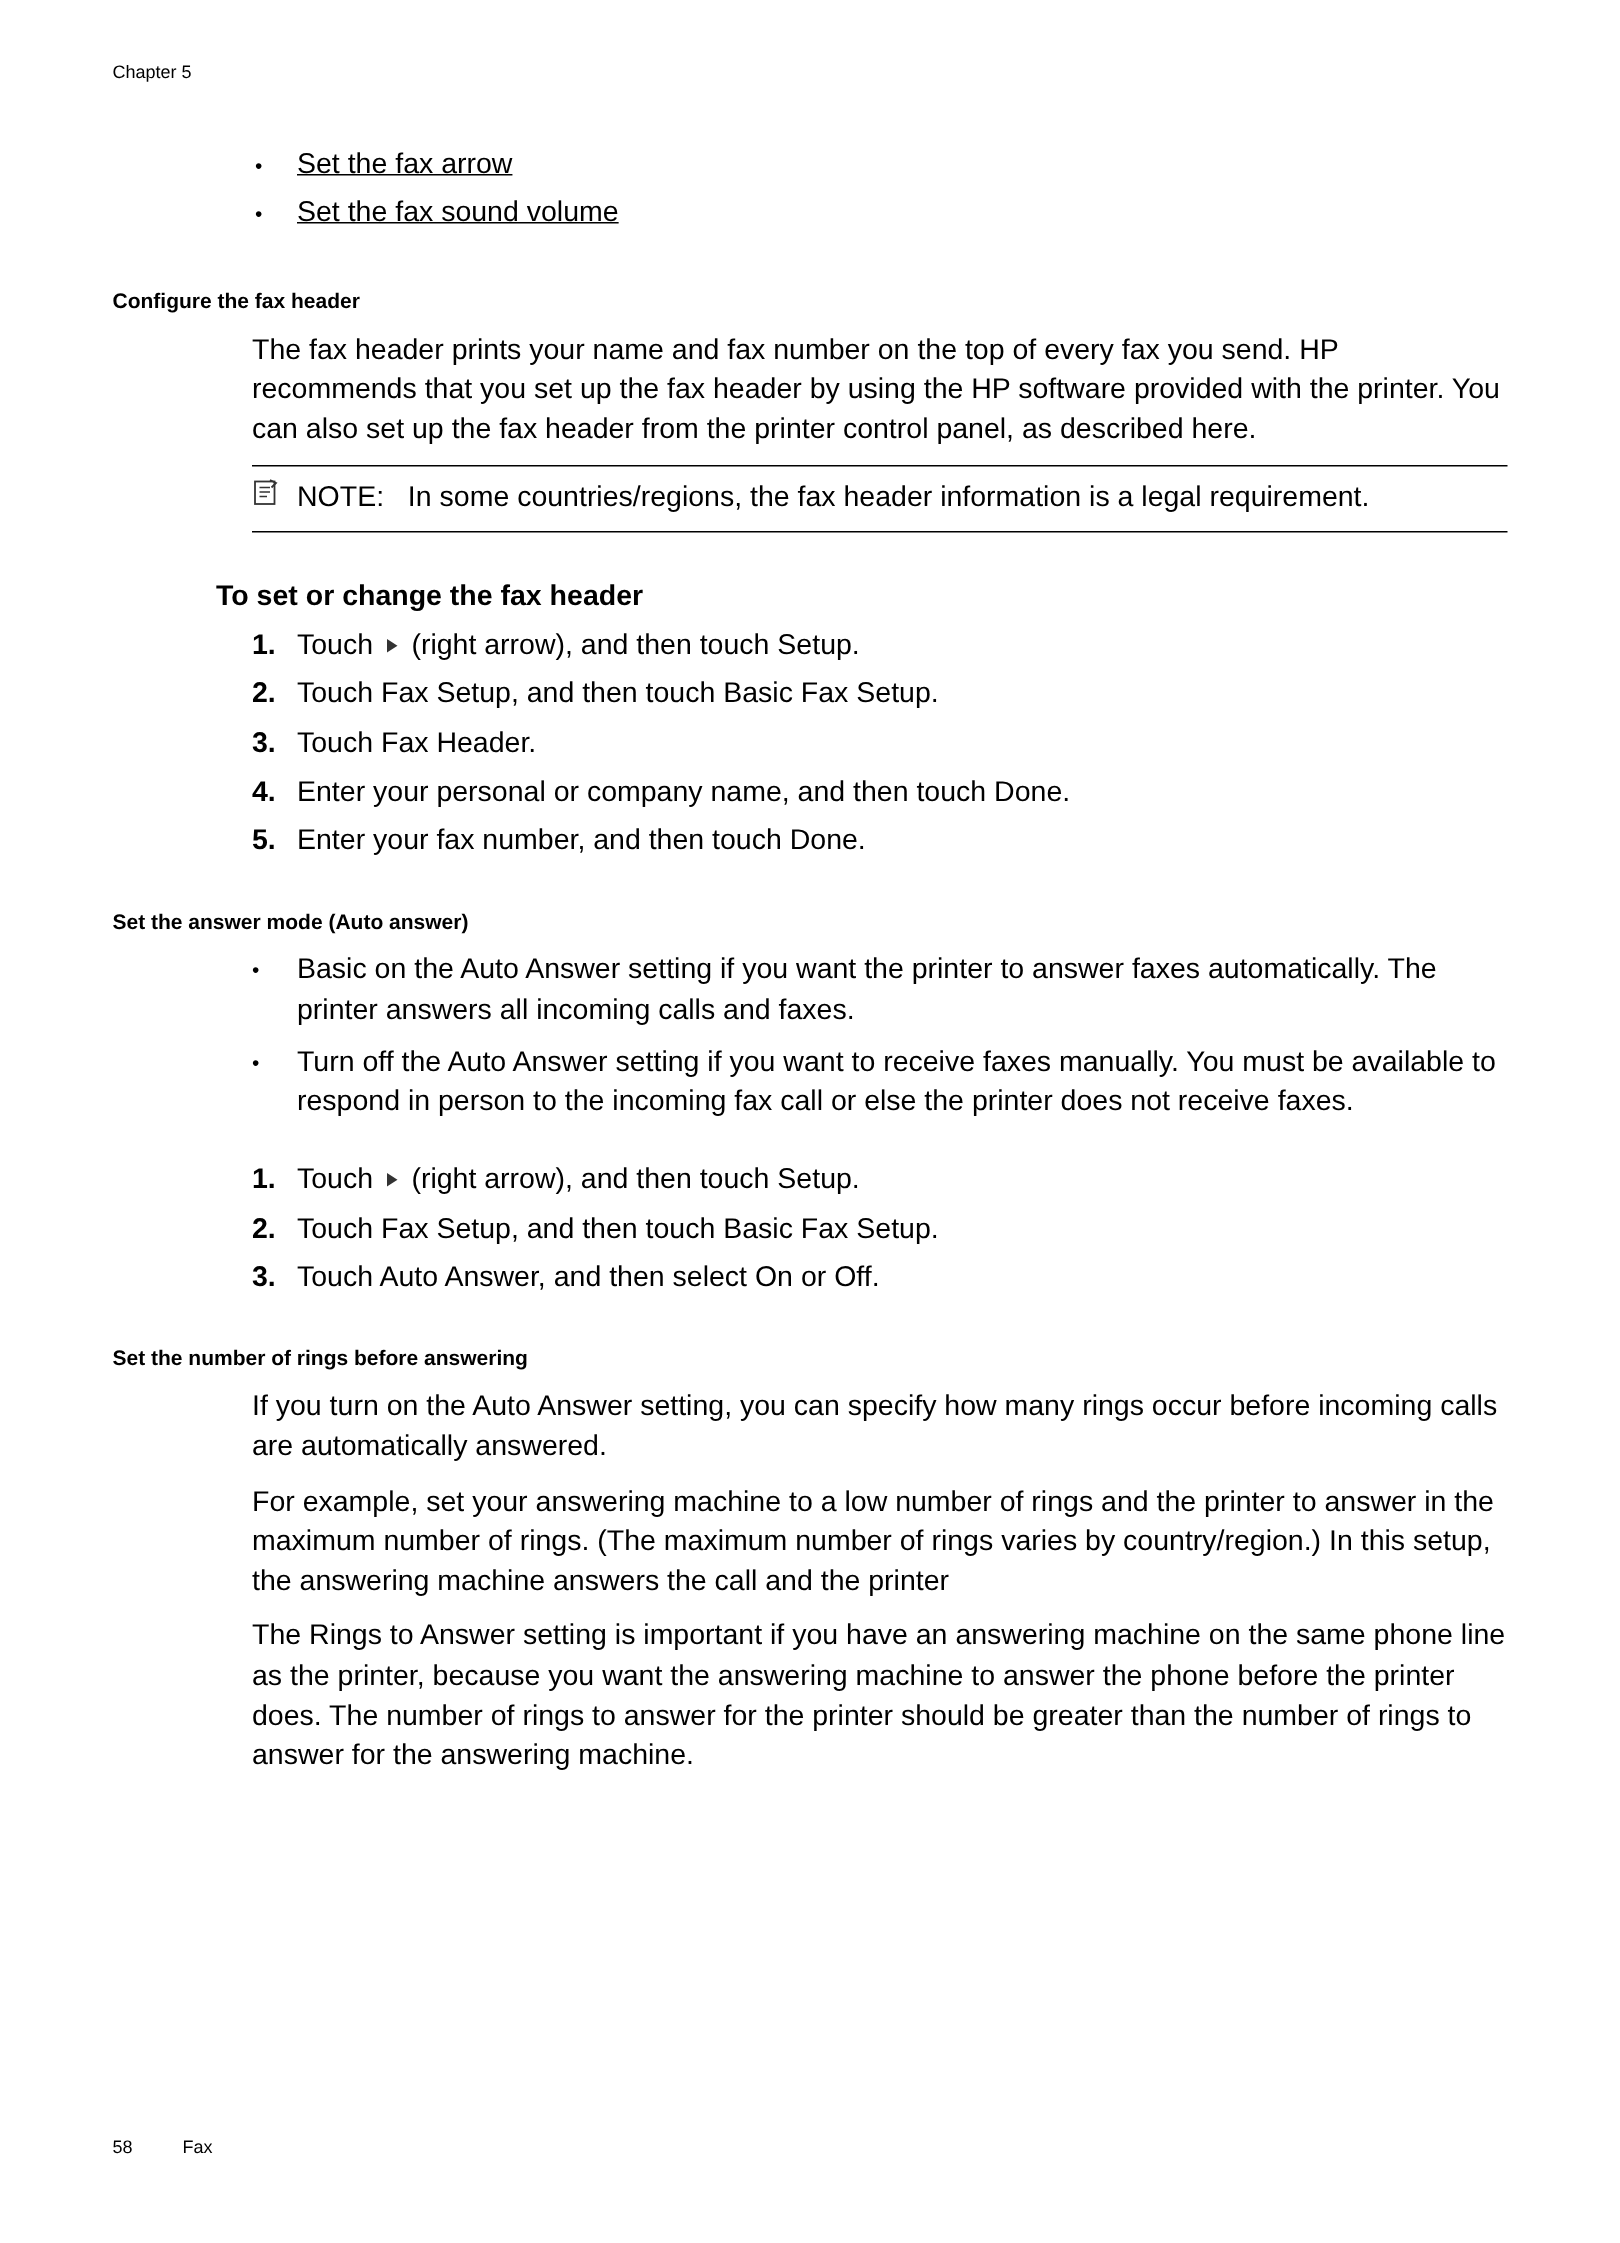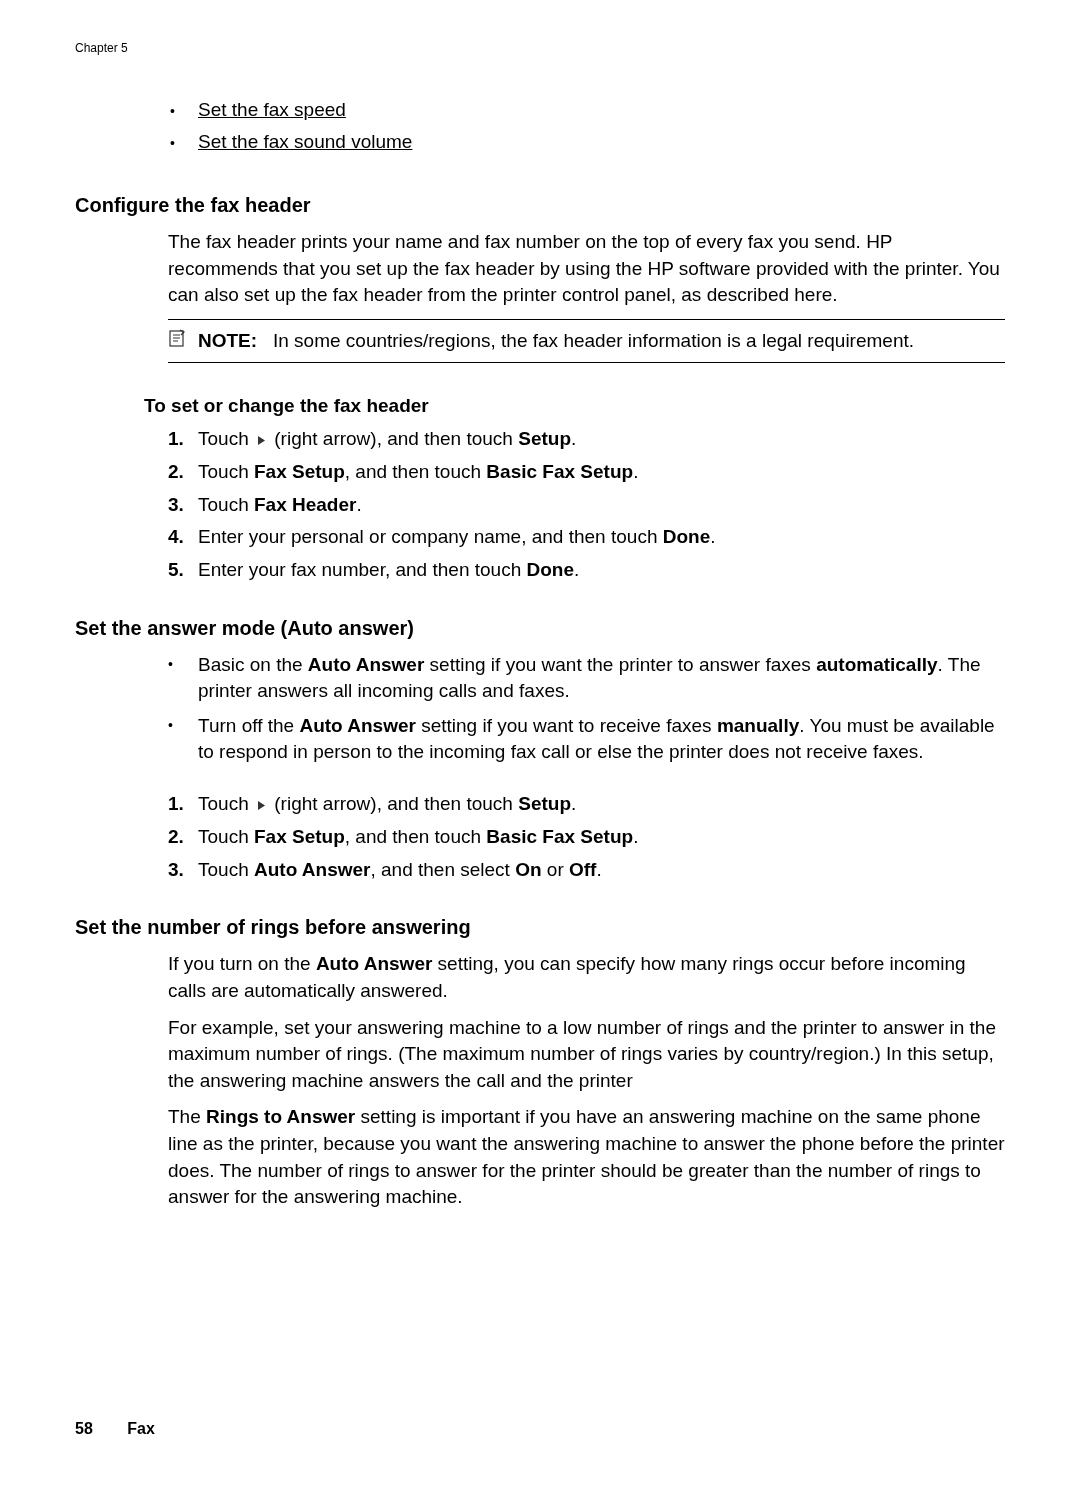--- a/index.html
+++ b/index.html
@@ -33,21 +33,21 @@
     }
     .top-links .bullet {
       width: 28px;
       font-size: 14px;
     }
     .top-links .link-text {
       text-decoration: underline;
     }
     .section-heading {
       font-weight: bold;
-      font-size: 20px;
+      font-size: 14px;
       margin-bottom: 10px;
     }
     .intro-para {
       margin-left: 93px;
       margin-bottom: 10px;
     }
     .note-box {
       margin-left: 93px;
       border-top: 1.5px solid #000;
       border-bottom: 1.5px solid #000;
@@ -103,38 +103,37 @@
     }
     .arrow-icon {
       display: inline-block;
       vertical-align: middle;
       margin: 0 2px;
     }
     .footer {
       position: absolute;
       bottom: 55px;
       left: 75px;
-      font-size: 16px;
-      font-weight: bold;
+      font-size: 12px;
     }
     .footer .page-num {
       margin-right: 30px;
     }
-    .b { font-weight: bold; }
+    .b { font-weight: normal; }
     .section-block { margin-bottom: 30px; }
   </style>
 </head>
 <body>
 
 <div class="chapter-label">Chapter 5</div>
 
 <div class="top-links">
   <div class="link-item">
     <span class="bullet">•</span>
-    <span class="link-text">Set the fax speed</span>
+    <span class="link-text">Set the fax arrow</span>
   </div>
   <div class="link-item">
     <span class="bullet">•</span>
     <span class="link-text">Set the fax sound volume</span>
   </div>
 </div>
 
 <div class="section-block">
   <div class="section-heading">Configure the fax header</div>
   <p class="intro-para">The fax header prints your name and fax number on the top of every fax you send. HP recommends that you set up the fax header by using the HP software provided with the printer. You can also set up the fax header from the printer control panel, as described here.</p>

